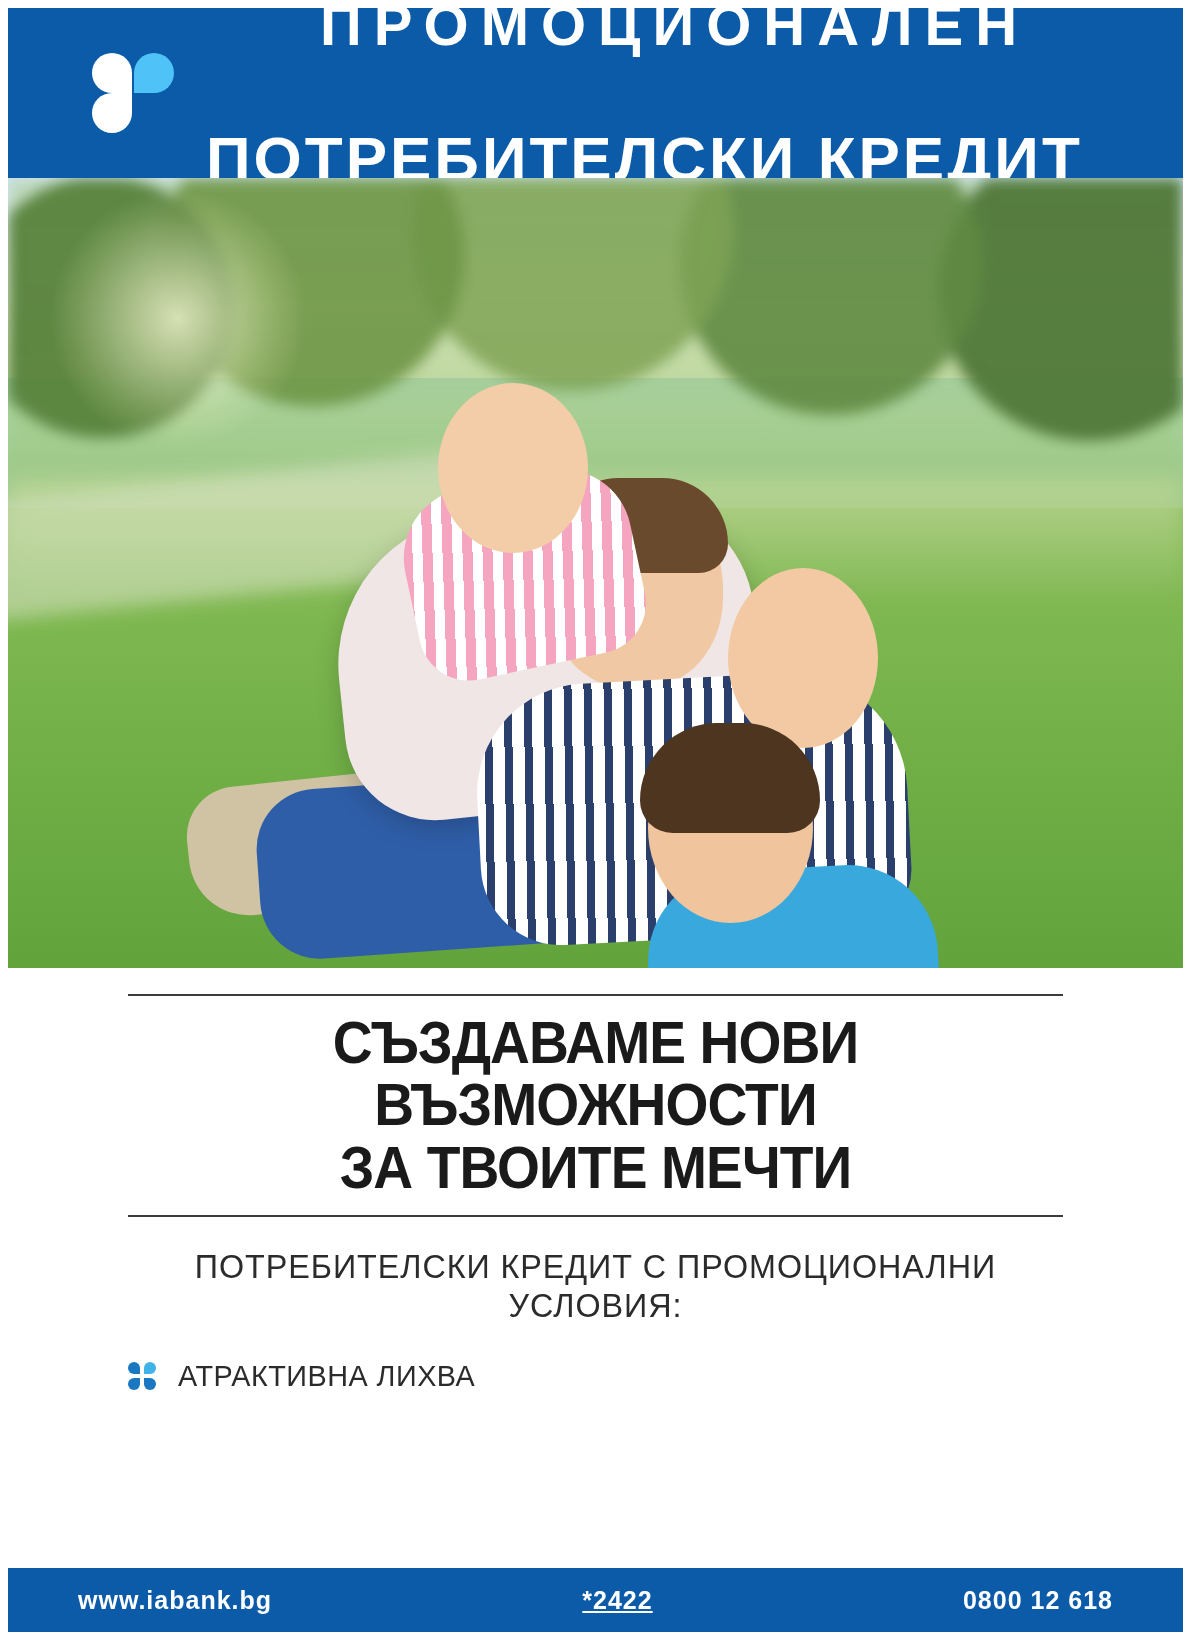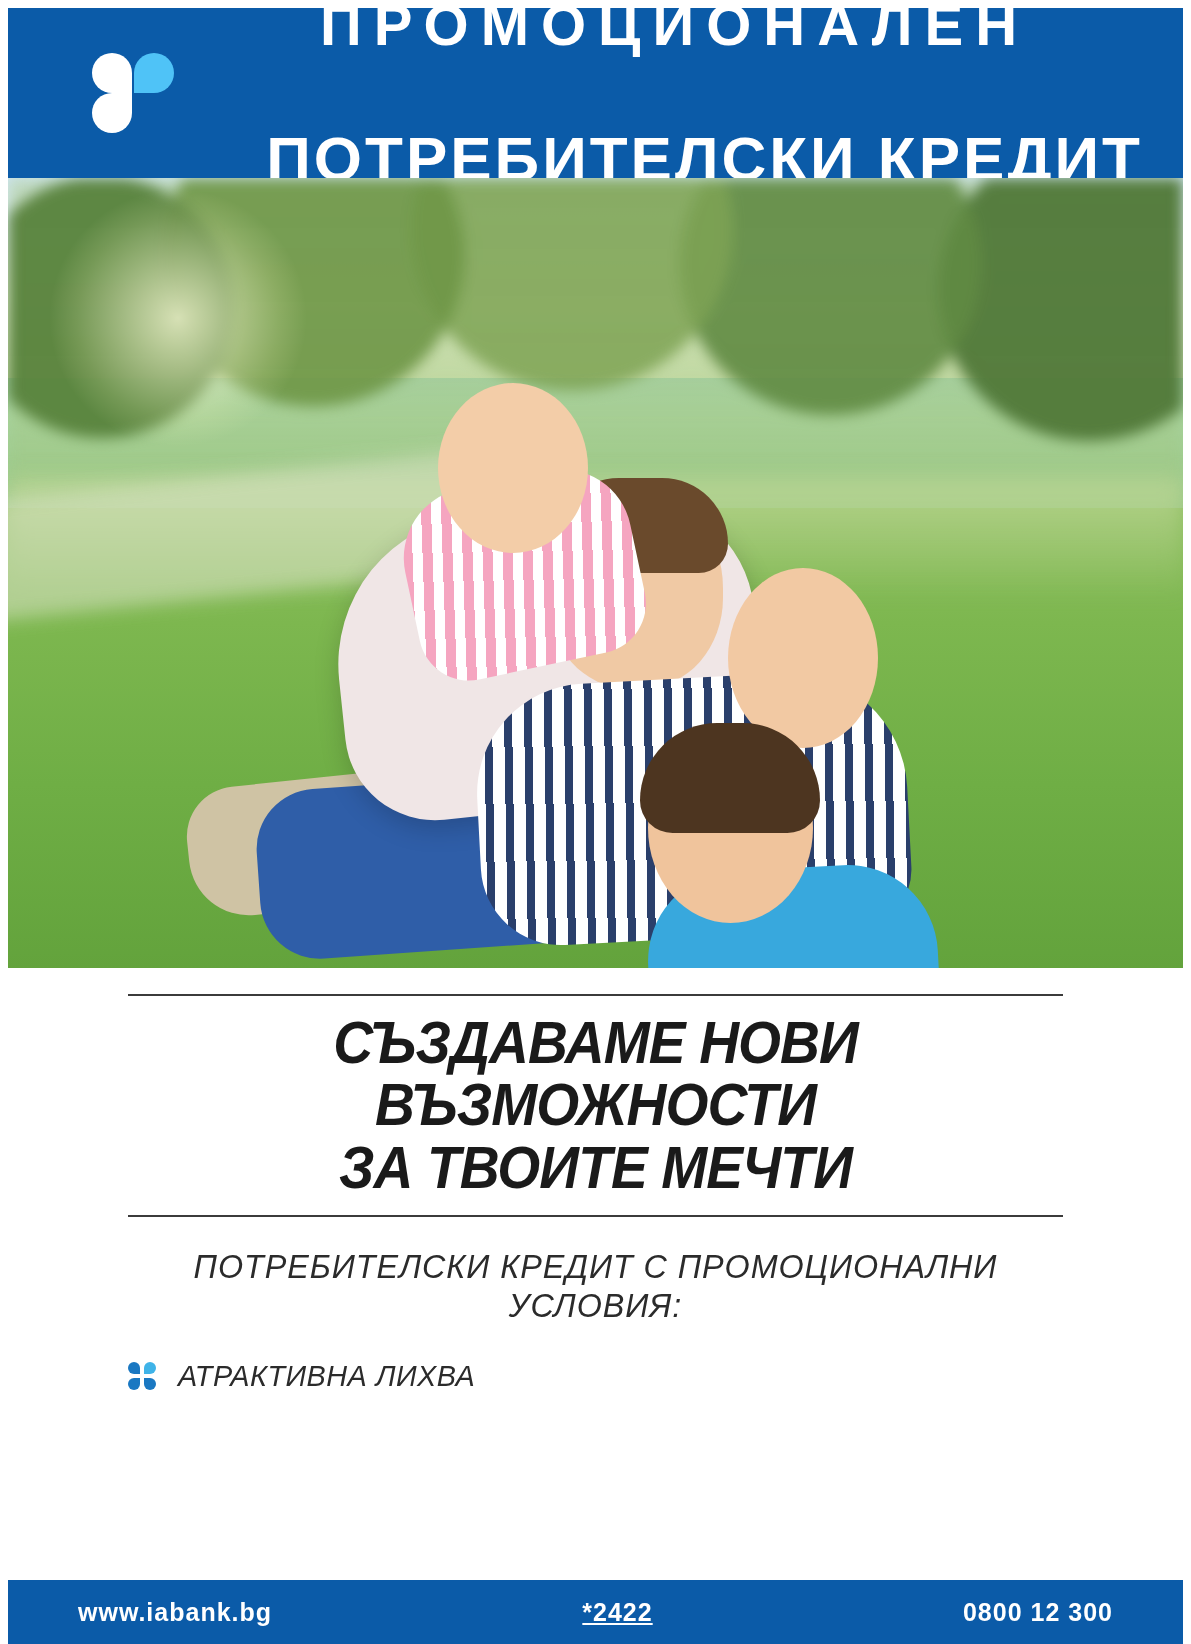--- a/index.html
+++ b/index.html
@@ -85,21 +85,21 @@
     line-height: 1.02;
     white-space: nowrap;
     text-align: center;
   }
   .header-line2 {
     font-size: 62px;
     font-weight: bold;
     letter-spacing: 3px;
     line-height: 1.02;
     white-space: nowrap;
-    text-align: right;
+    text-align: left;
     margin-top: 45px;
   }
 
   
   .photo {
     position: relative;
     height: 790px;
     overflow: hidden;
     background: linear-gradient(#9fd0e8 0%, #a8d4a0 30%, #7fb85e 60%, #6faa4b 100%);
   }
@@ -224,21 +224,20 @@
   }
   .boy-hair {
     left: 632px; top: 545px; width: 180px; height: 110px;
     background: #4d3520;
     border-radius: 95px 95px 40px 40px;
   }
 
   
   .content {
     padding: 26px 120px 0 120px;
-    font-style: italic;
   }
   .rule {
     border-top: 2px solid #3b3b3b;
     margin: 0 0 16px 0;
   }
   .rule.bottom {
     margin: 16px 0 0 0;
   }
   .headline {
     text-align: center;
@@ -286,21 +285,21 @@
     font-size: 30px;
     color: #2b2b2b;
     letter-spacing: 0.5px;
     transform: scaleX(0.96);
     transform-origin: left center;
   }
 
   
   .footer {
     position: absolute;
-    left: 8px; right: 8px; bottom: 0;
+    left: 8px; right: 8px; bottom: 12px;
     height: 64px;
     background: #0b5ba8;
     color: #ffffff;
     display: flex;
     align-items: center;
     justify-content: space-between;
     padding: 0 70px;
     box-sizing: border-box;
     font-weight: bold;
     font-size: 25px;
@@ -371,16 +370,16 @@
             <i class="d"></i>
         </span>
         <span class="bullet-text">АТРАКТИВНА ЛИХВА</span>
       </div>
     </div>
   </div>
 
   <div class="footer">
     <div>www.iabank.bg</div>
     <div class="footer-center">*2422</div>
-    <div class="footer-right">0800 12 300</div>
+    <div class="footer-right">0800 12 618</div>
   </div>
 
 </div>
 
 </body></html>

